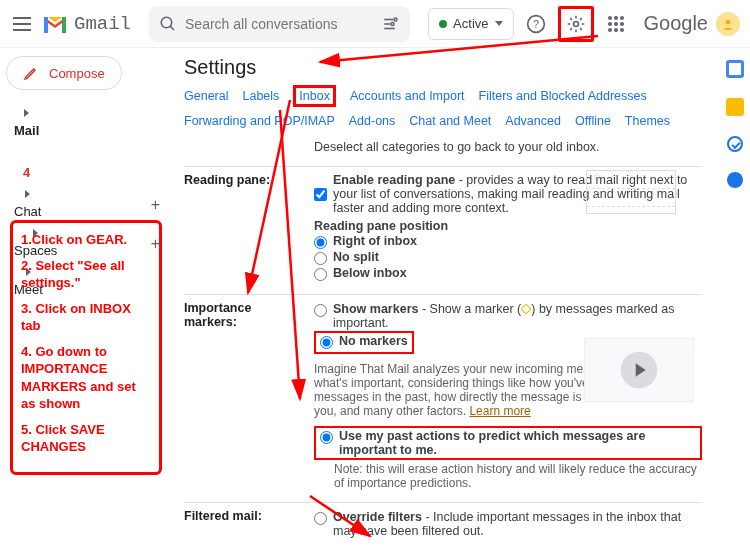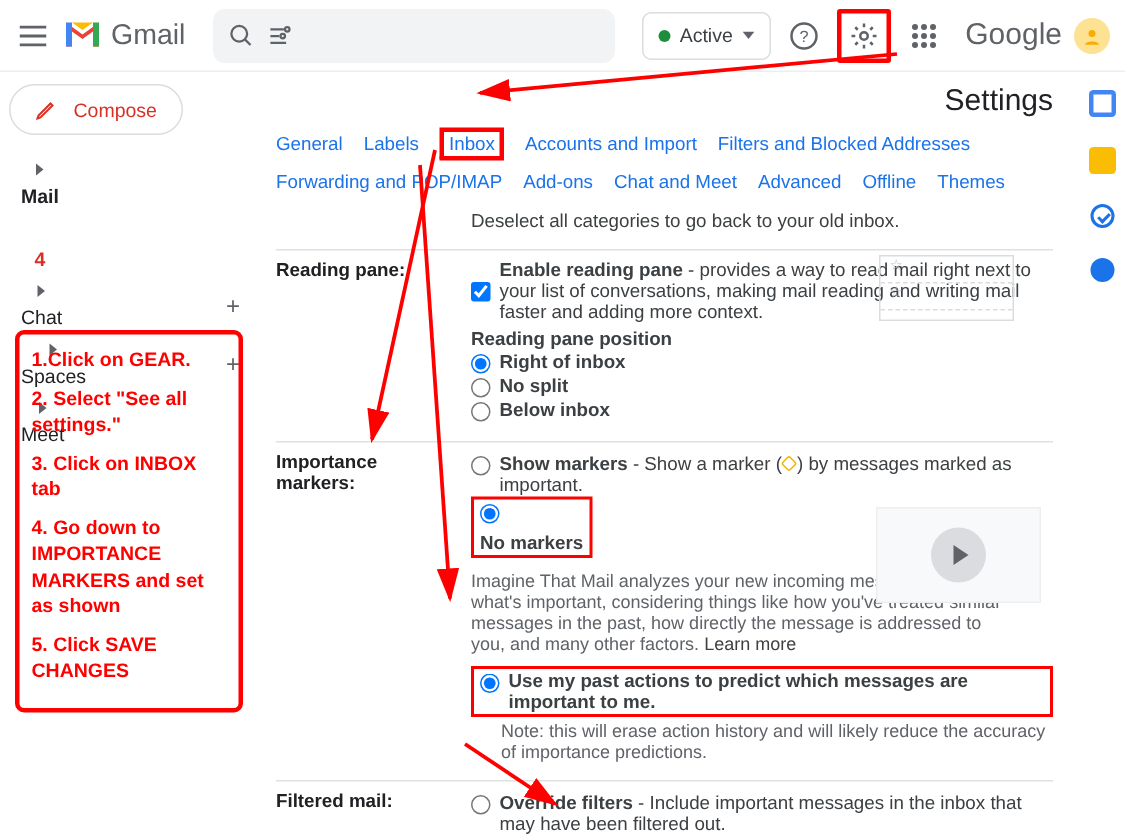--- a/index.html
+++ b/index.html
@@ -1,19 +1,19 @@
 <!DOCTYPE html>
 <html><head>
 <meta charset="utf-8">
 <style>
   * { box-sizing: border-box; margin: 0; padding: 0; }
   body { font-family: Arial, Helvetica, sans-serif; font-size: 13px; color: #202124; width: 750px; height: 558px; overflow: hidden; background: #fff; position: relative; }
   .header { display: flex; align-items: center; height: 48px; padding: 0 10px; gap: 8px; border-bottom: 1px solid #eee; }
   .hamburger { width: 24px; height: 24px; display: flex; align-items: center; justify-content: center; color: #5f6368; cursor: pointer; }
-  .gmail-logo { display: flex; align-items: flex-start; gap: 6px; font-size: 19px; color: #5f6368; font-family: Liberation Sans, sans-serif; }
+  .gmail-logo { display: flex; align-items: flex-end; gap: 6px; font-size: 19px; color: #5f6368; font-family: Liberation Mono, monospace; }
   .gmail-m svg { display: block; }
   .search { flex: 1; margin: 0 10px; max-width: 280px; background: #f1f3f4; border-radius: 8px; height: 36px; display: flex; align-items: center; padding: 0 10px; color: #5f6368; gap: 8px; }
   .search input { border: none; background: transparent; outline: none; flex: 1; font-size: 14px; color: #5f6368; }
   .tune-icon { color: #5f6368; }
   .active-chip { border: 1px solid #dadce0; border-radius: 6px; height: 32px; padding: 0 10px; display: flex; align-items: center; gap: 6px; font-size: 13px; color: #3c4043; cursor: pointer; }
   .green-dot { width: 8px; height: 8px; background: #1e8e3e; border-radius: 50%; }
   .hdr-icon { width: 28px; height: 28px; display: flex; align-items: center; justify-content: center; border-radius: 50%; color: #5f6368; cursor: pointer; }
   .gear-box { border: 3px solid red; padding: 1px; border-radius: 2px; }
   .google-word { margin-left: 6px; font-size: 20px; font-weight: 500; color: #5f6368; }
   .avatar { width: 24px; height: 24px; border-radius: 50%; background: #fde293; display: flex; align-items: center; justify-content: center; }
@@ -22,34 +22,34 @@
   .sidebar { width: 170px; padding: 8px 6px; }
   .compose { border: 1px solid #dadce0; border-radius: 22px; padding: 8px 16px; display: inline-flex; align-items: center; gap: 10px; color: #d93025; font-size: 13px; cursor: pointer; margin-bottom: 14px; }
   .nav-item { display: flex; align-items: center; justify-content: space-between; padding: 5px 4px 5px 8px; font-size: 13px; color: #202124; cursor: pointer; }
   .nav-item .left { display: flex; align-items: center; gap: 6px; flex-direction: column; }
   .caret { width: 0; height: 0; border-top: 4px solid transparent; border-bottom: 4px solid transparent; border-left: 5px solid #5f6368; }
   .mail-count { color: #d93025; font-weight: bold; }
   .mail-label { font-weight: bold; }
   .plus { color: #5f6368; font-size: 16px; }
 
   .main { flex: 1; padding: 8px 18px 0 14px; overflow: hidden; position: relative; }
-  .settings-title { font-size: 20px; margin-bottom: 10px; text-align: right; }
+  .settings-title { font-size: 20px; margin-bottom: 10px; }
   .tabs { display: flex; flex-wrap: wrap; gap: 14px; font-size: 12.5px; color: #1a73e8; margin-bottom: 6px; row-gap: 8px; }
   .tabs span { cursor: pointer; }
   .tab-inbox { border: 3px solid red; padding: 1px 3px; color: #1a73e8; border-bottom-color: red; }
   .tab-underline { display: block; height: 2px; background: #1a73e8; width: 30px; margin-top: 1px; }
 
   .section-row { display: flex; align-items: flex-start; font-size: 12.5px; padding: 6px 0; gap: 10px; }
   .section-label { width: 120px; font-weight: bold; flex-shrink: 0; }
   .section-body { flex: 1; color: #3c4043; }
   .section-body .sub { margin: 4px 0 0 0; }
   .radio-line { display: flex; align-items: flex-start; gap: 6px; margin: 1px 0; }
   .radio-line input { margin-top: 2px; }
   .bold { font-weight: bold; }
-  .blue { color: #404040; }
+  .blue { color: #a16207; text-decoration: underline; }
   .red-box { border: 2px solid red; padding: 0 4px; display: inline-block; }
   .separator { border-top: 1px solid #e0e0e0; margin-top: 6px; }
   .illus { width: 110px; height: 64px; background: #f8f9fa; border: 1px solid #eee; position: absolute; right: 26px; top: 290px; display: flex; align-items: center; justify-content: center; color: #9aa0a6; font-size: 24px; }
 
   .right-rail { width: 30px; display: flex; flex-direction: column; align-items: center; gap: 20px; padding-top: 12px; }
   .rail-icon { width: 18px; height: 18px; }
   .cal { background: #4285f4; border-radius: 3px; position: relative; }
   .cal::after { content:""; position:absolute; inset:3px; background:#fff; }
   .keep { background: #fbbc04; border-radius: 3px; }
   .tasks { border: 2px solid #1a73e8; border-radius: 50%; width: 16px; height: 16px; position: relative; }
@@ -85,20 +85,21 @@
           <path d="M6 2l7 5 7-5" fill="#fbbc04"></path>
         </svg>
     </span>
     <span>Gmail</span>
   </div>
   <div class="search">
     <svg width="18" height="18" viewBox="0 0 24 24">
         <circle cx="10" cy="10" r="7" fill="none" stroke="#5f6368" stroke-width="2"></circle>
         <path d="M15 15l5 5" stroke="#5f6368" stroke-width="2"></path>
       </svg>
+    <input placeholder="Search all conversations" style="">
     <svg class="tune-icon" width="18" height="18" viewBox="0 0 24 24">
         <path d="M3 6h12M3 12h8M3 18h14" stroke="#5f6368" stroke-width="2"></path>
         <circle cx="18" cy="6" r="2" fill="none" stroke="#5f6368" stroke-width="2"></circle>
         <circle cx="14" cy="12" r="2" fill="none" stroke="#5f6368" stroke-width="2"></circle>
       </svg>
   </div>
   <div class="active-chip">
     <span class="green-dot"></span>
     <span>Active</span>
     <svg width="8" height="6">
@@ -229,21 +230,21 @@
     <div class="separator"></div>
 
     <div class="section-row">
       <div class="section-label">Importance markers:</div>
       <div class="section-body">
         <div class="radio-line">
             <input type="radio" name="im" style="">
             <span><span class="bold">Show markers</span><span> - Show a marker (</span><span class="yellow-circle"></span><span>) by messages marked as important.</span></span>
           </div>
         <span class="red-box">
-          <span class="radio-line" style="display:inline-flex;flex-direction:column;">
+          <span class="radio-line" style="display:inline-flex;">
               <input type="radio" name="im" checked="" style="">
               <span class="bold">No markers</span>
             </span>
         </span>
         <div class="note" style="margin-top:8px; max-width:360px;"><span>Imagine That Mail analyzes your new incoming messages to predict what's important, considering things like how you've treated similar messages in the past, how directly the message is addressed to you, and many other factors. </span><span class="blue">Learn more</span></div>
         <div style="height:8px;"></div>
         <span class="red-box">
           <span class="radio-line" style="display:inline-flex;">
               <input type="radio" name="pred" checked="" style="">
               <span class="bold">Use my past actions to predict which messages are important to me.</span>

